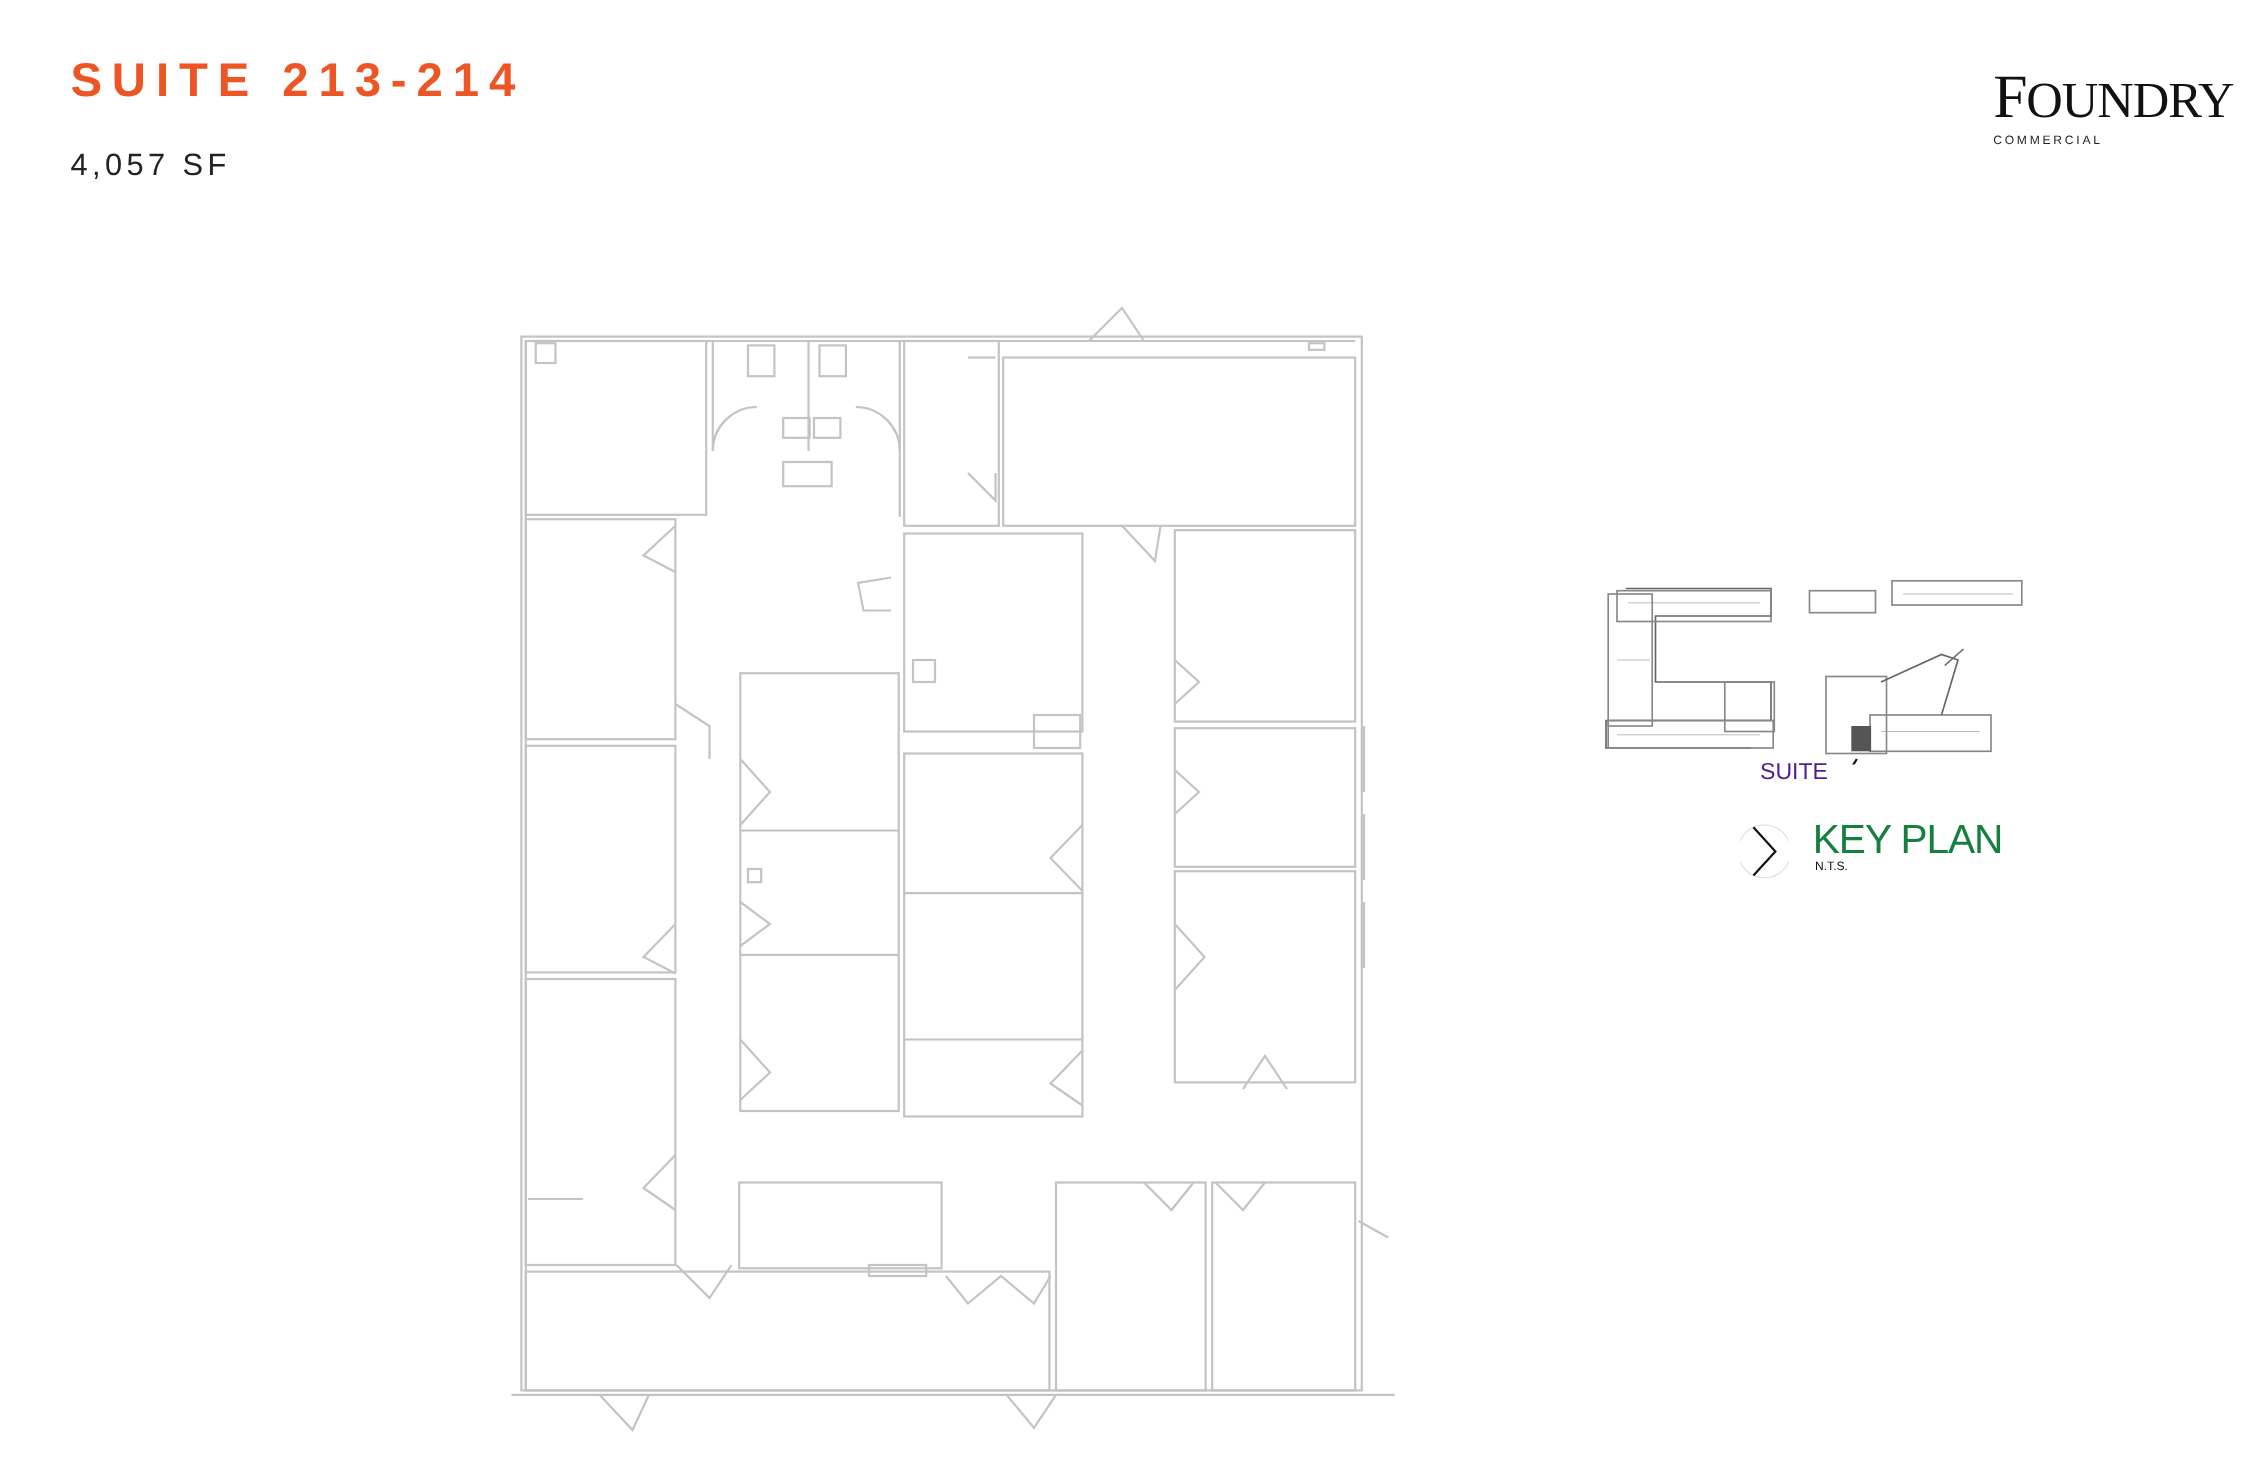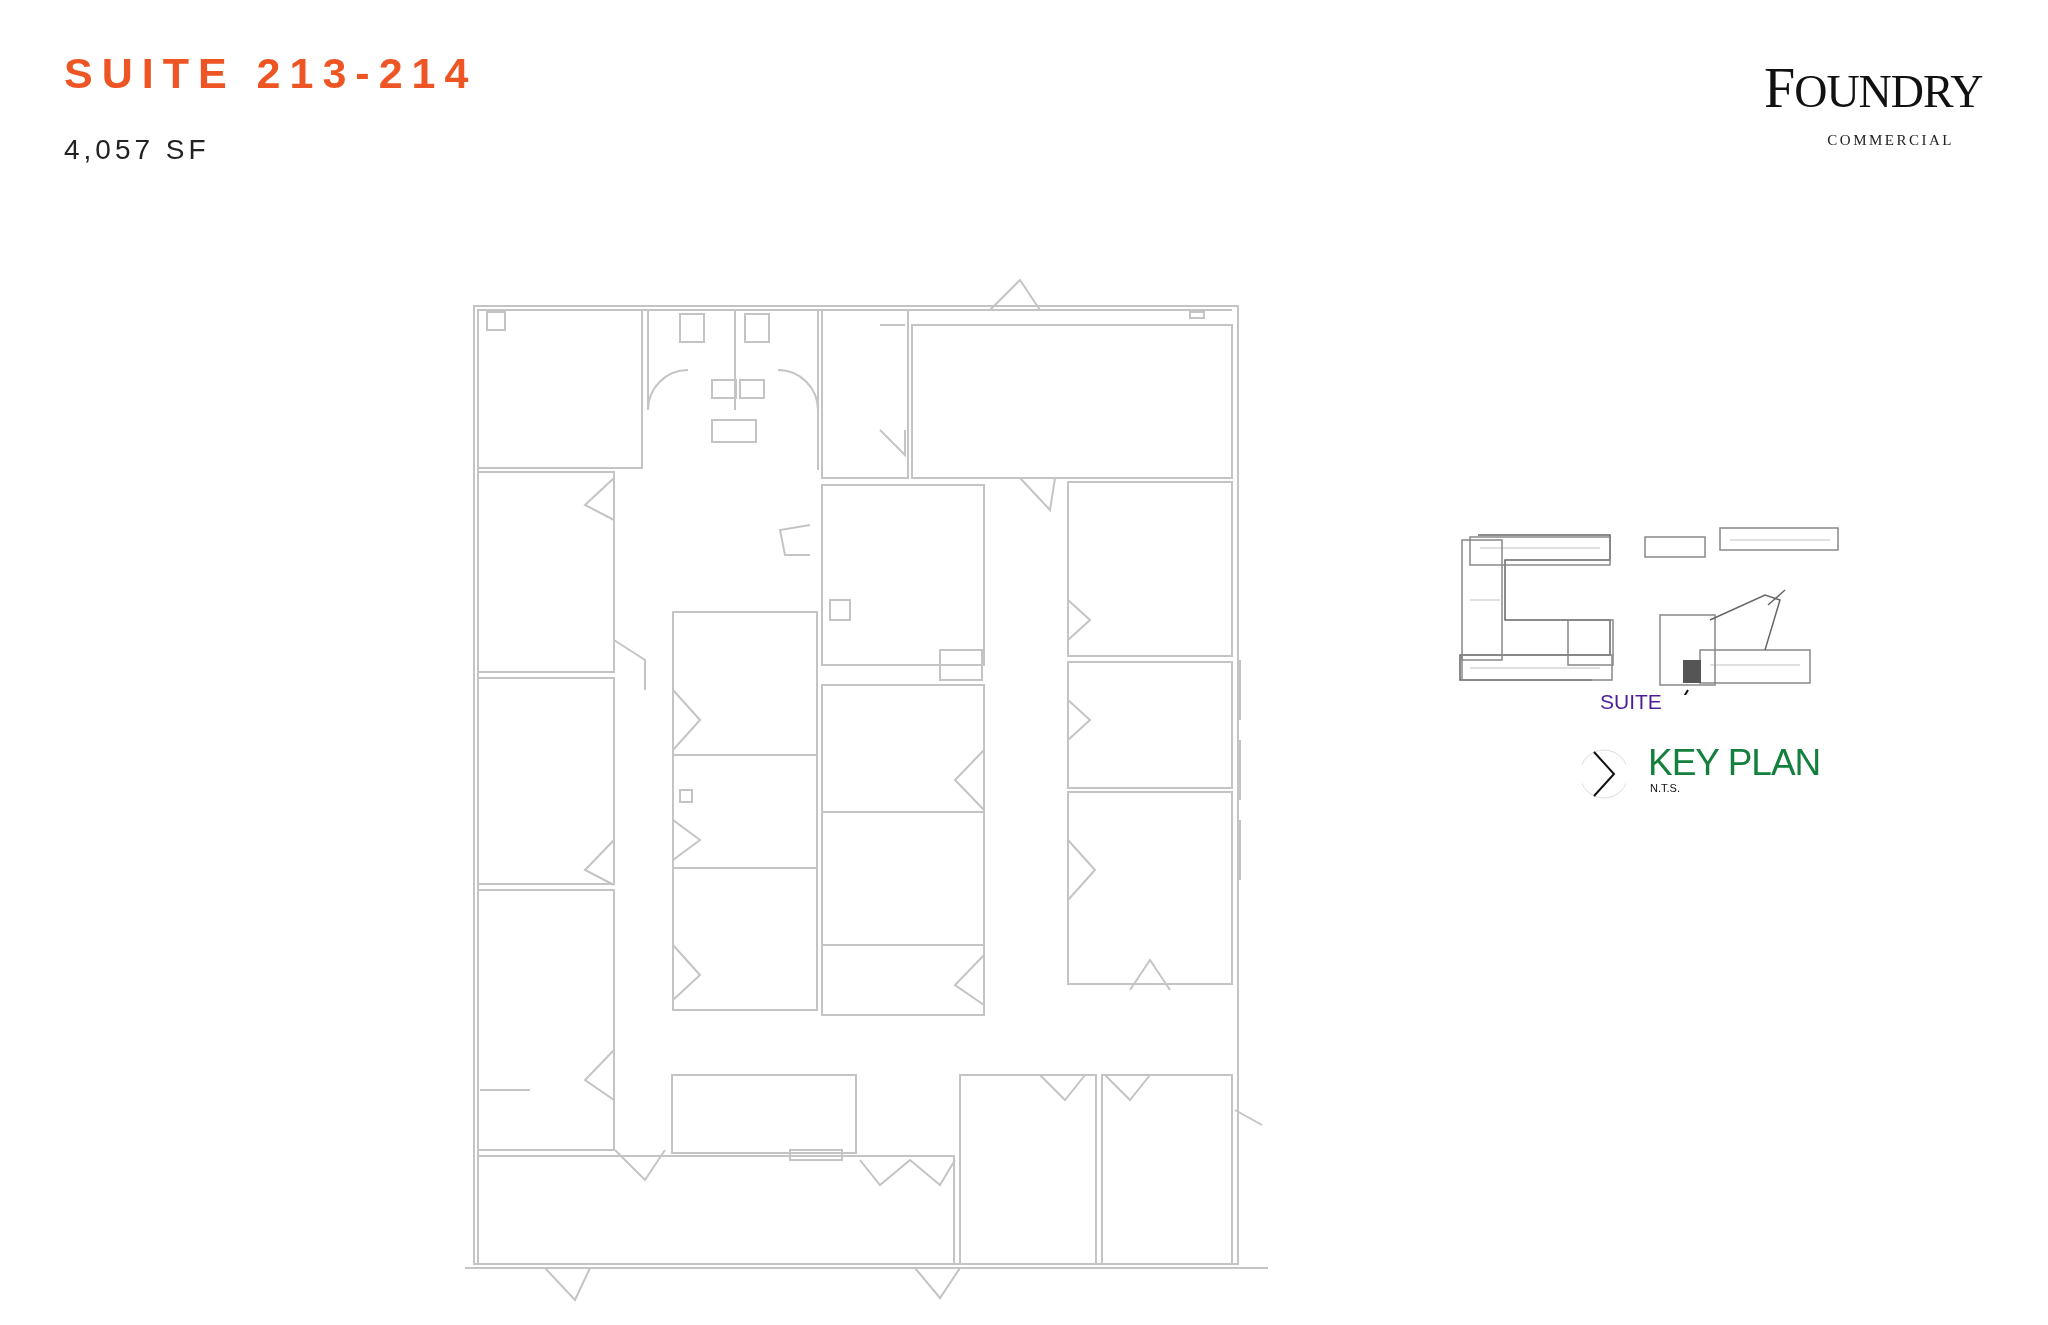--- a/index.html
+++ b/index.html
@@ -1,22 +1,22 @@
 <!DOCTYPE html>
 <html><head>
   <meta charset="utf-8">
   <style>
     html, body { margin: 0; padding: 0; background: #ffffff; }
     body { width: 2048px; height: 1325px; position: relative; overflow: hidden; font-family: "Liberation Sans", sans-serif; }
     .title { position: absolute; left: 64px; top: 52px; font-size: 43px; font-weight: 700; letter-spacing: 9px; color: #ee5524; line-height: 1; }
     .subtitle { position: absolute; left: 64px; top: 134px; font-size: 28px; letter-spacing: 4px; color: #222222; }
-    .logo { position: absolute; left: 1764px; top: 60px; width: 190px; text-align: right; }
+    .logo { position: absolute; left: 1812px; top: 60px; width: 190px; }
     .logo-main { font-family: "Liberation Serif", serif; font-size: 46px; color: #111; letter-spacing: -1px; line-height: 1; }
     .logo-main .big { font-size: 56px; }
-    .logo-sub { font-size: 15px; letter-spacing: 2.5px; color: #222; margin-top: 16px; font-family: Liberation Serif, serif; }
+    .logo-sub { font-size: 11px; letter-spacing: 2.5px; color: #222; margin-top: 6px; }
     .plan { position: absolute; left: 460px; top: 270px; }
     .keyplan { position: absolute; left: 1440px; top: 525px; }
     .suite-label { position: absolute; left: 1600px; top: 690px; font-size: 21px; color: #4c1d95; }
     .kp-title { position: absolute; left: 1648px; top: 742px; font-size: 37px; color: #15803d; letter-spacing: -1px; }
     .kp-nts { position: absolute; left: 1650px; top: 782px; font-size: 11px; color: #111; }
   </style>
 </head>
 <body>
 
 <div class="title">SUITE 213-214</div>

